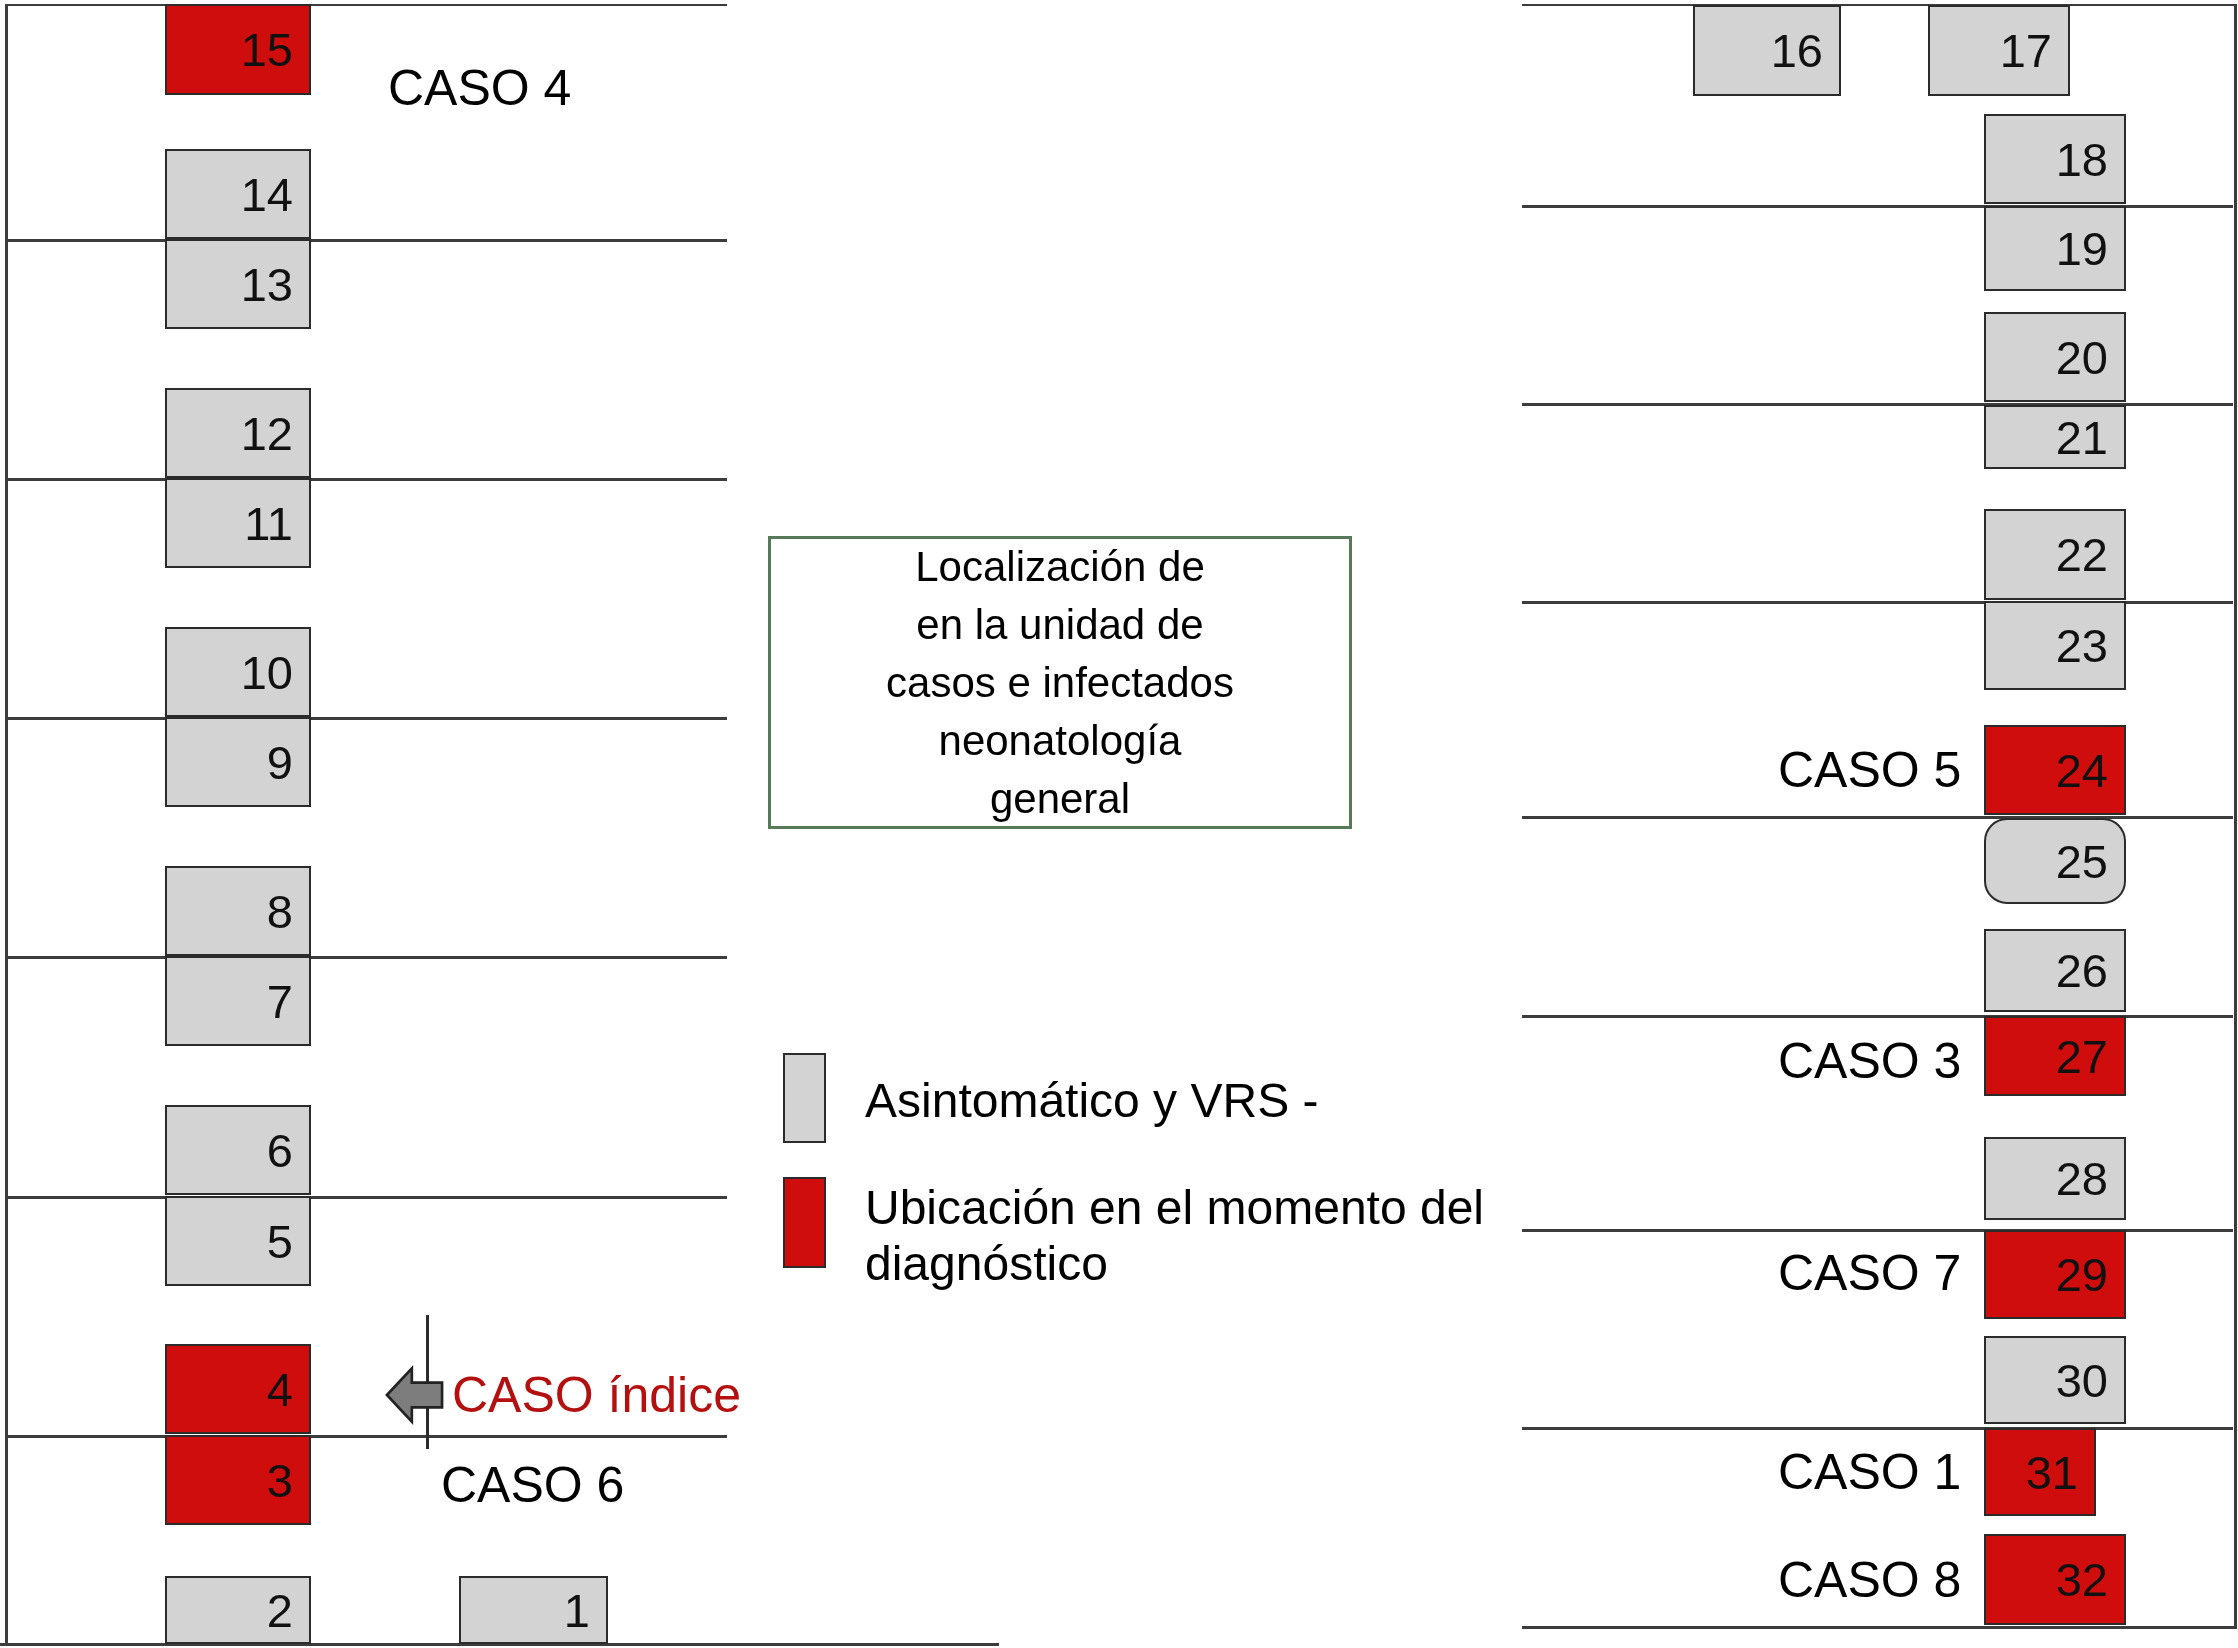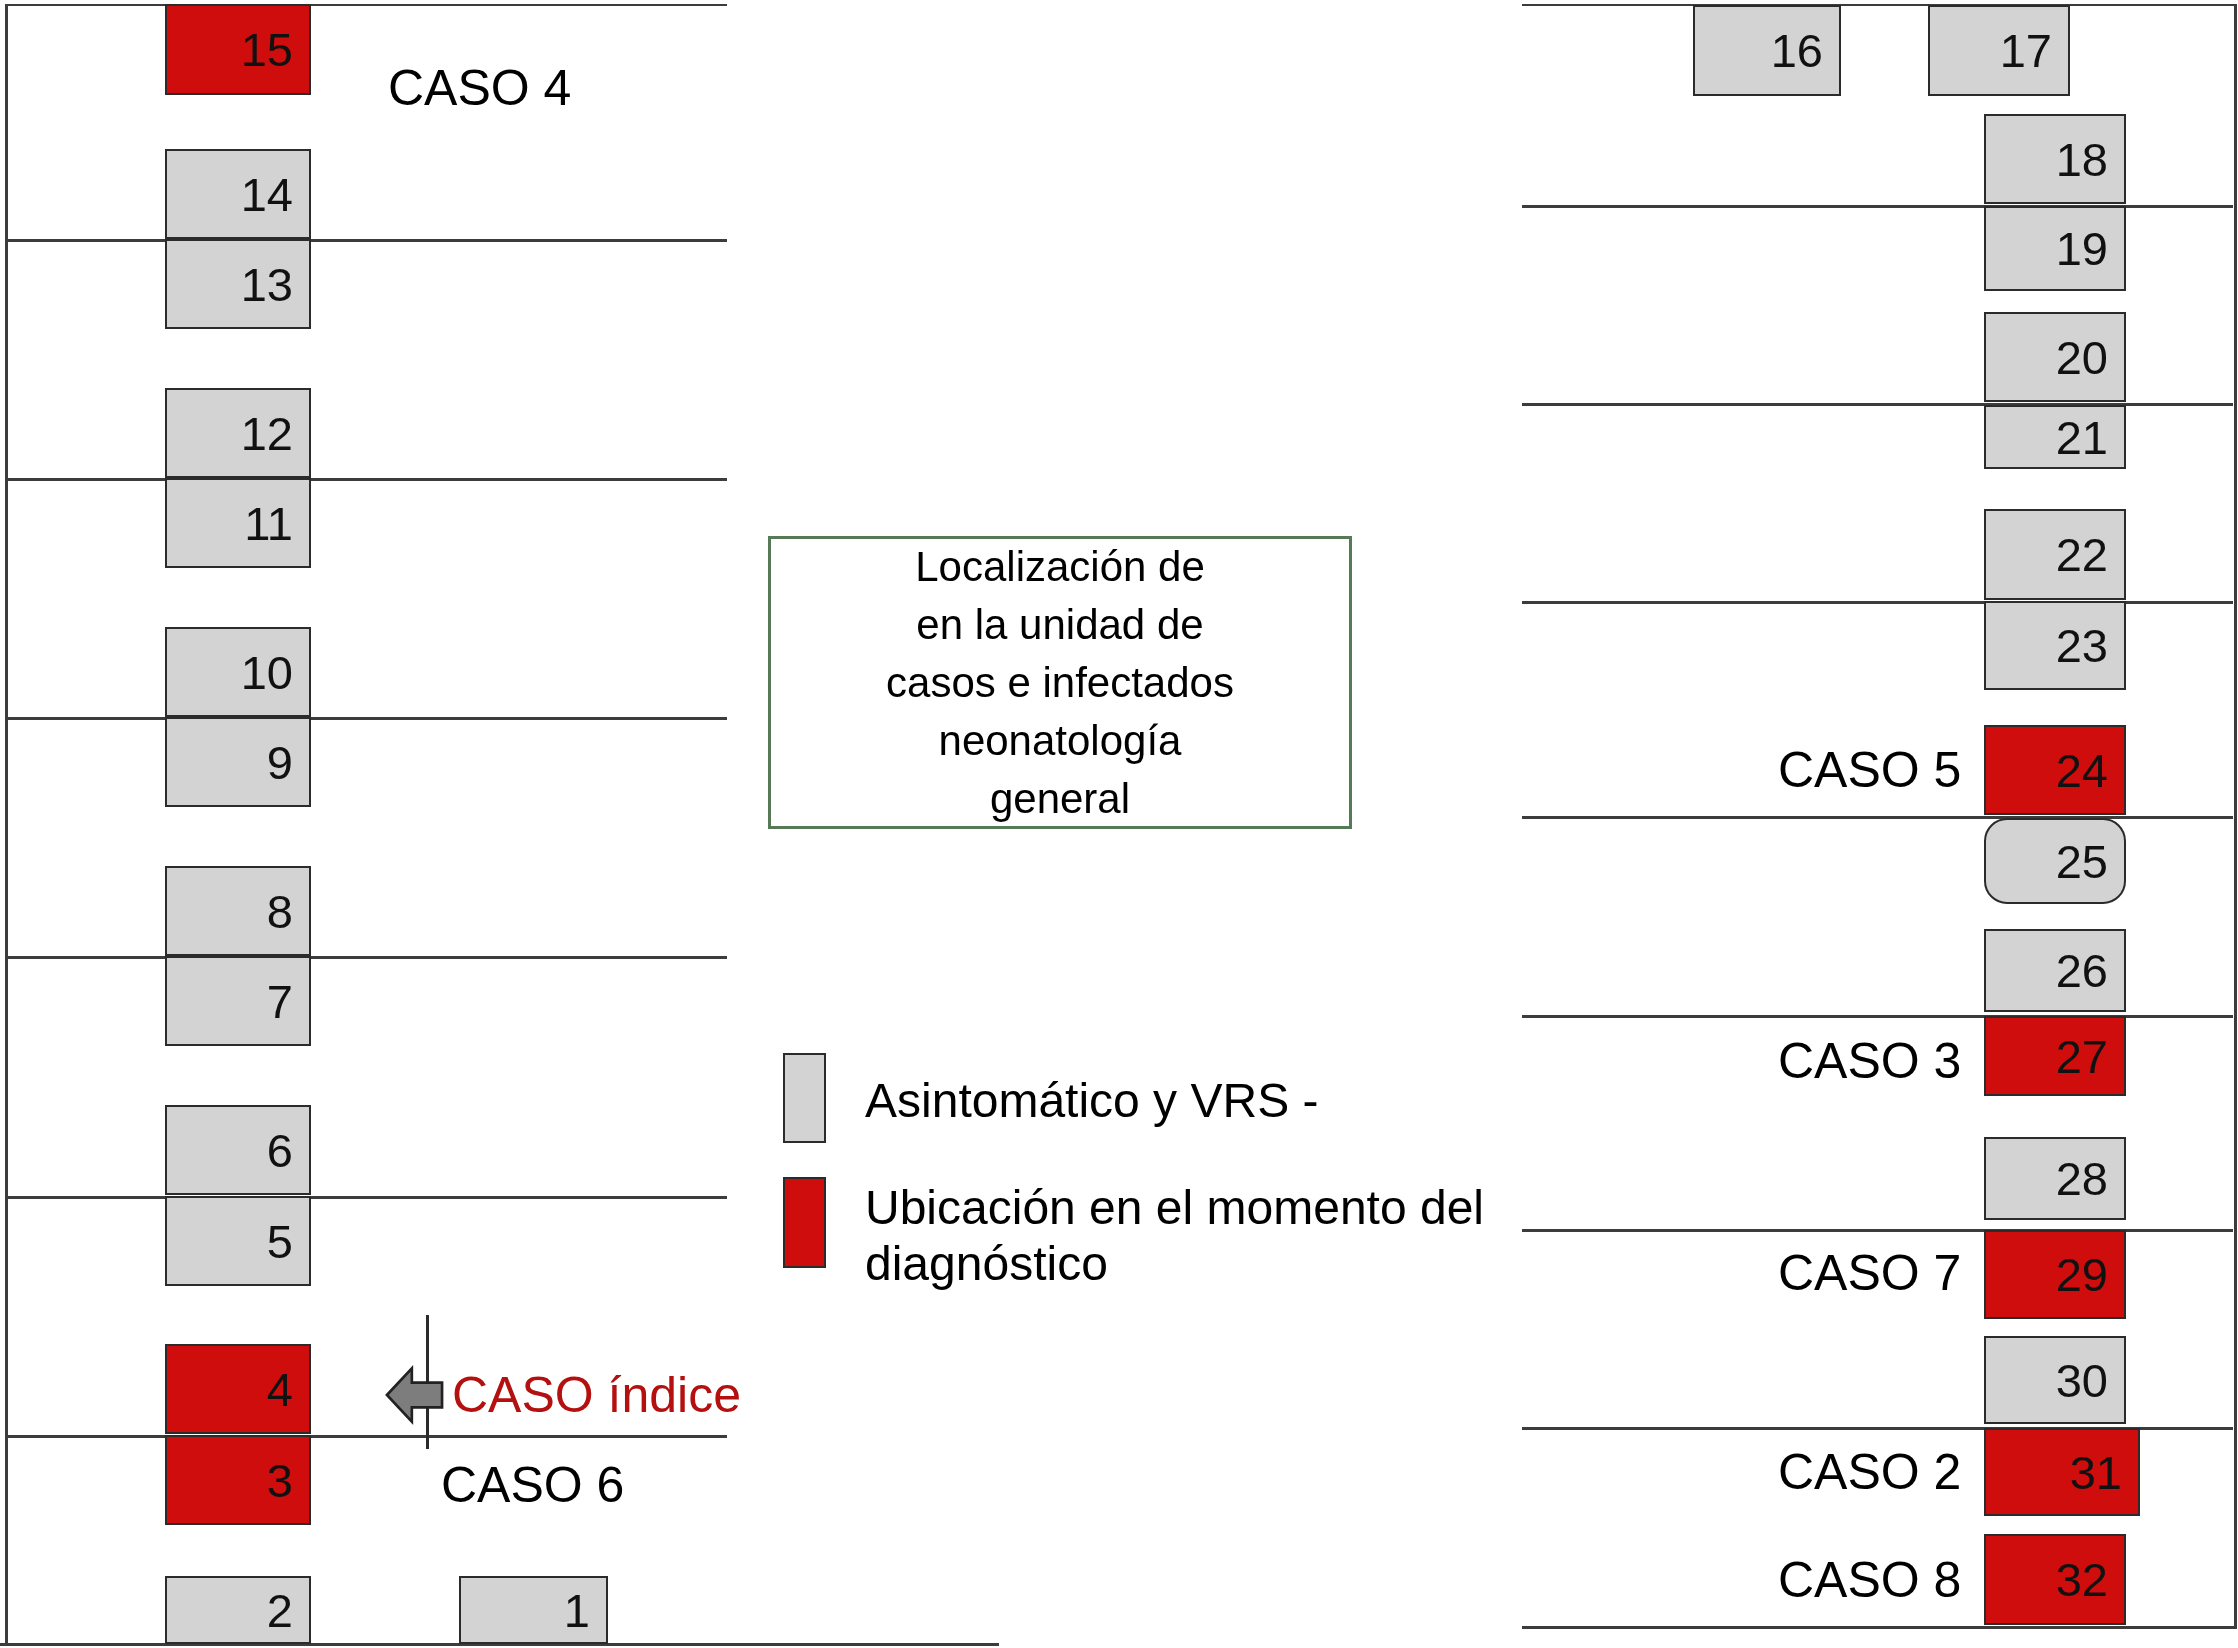--- a/index.html
+++ b/index.html
@@ -134,29 +134,29 @@
       <div class="bed" style="left: 1984px; top: 405px; width: 142px; height: 64px;">21</div>
       <div class="bed" style="left: 1984px; top: 509px; width: 142px; height: 91px;">22</div>
       <div class="bed" style="left: 1984px; top: 601px; width: 142px; height: 89px;">23</div>
       <div class="bed diagnosis" style="left: 1984px; top: 725px; width: 142px; height: 90px;">24</div>
       <div class="bed" style="left: 1984px; top: 818px; width: 142px; height: 86px; border-radius: 23px;">25</div>
       <div class="bed" style="left: 1984px; top: 929px; width: 142px; height: 83px;">26</div>
       <div class="bed diagnosis" style="left: 1984px; top: 1016px; width: 142px; height: 80px;">27</div>
       <div class="bed" style="left: 1984px; top: 1137px; width: 142px; height: 83px;">28</div>
       <div class="bed diagnosis" style="left: 1984px; top: 1230px; width: 142px; height: 89px;">29</div>
       <div class="bed" style="left: 1984px; top: 1336px; width: 142px; height: 88px;">30</div>
-      <div class="bed diagnosis" style="left: 1984px; top: 1428px; width: 156px; height: 88px;">31</div>
+      <div class="bed diagnosis" style="left: 1984px; top: 1428px; width: 112px; height: 88px;">31</div>
       <div class="bed diagnosis" style="left: 1984px; top: 1534px; width: 142px; height: 91px;">32</div>
       <div class="case-label" style="left: 388px; top: 63px;">CASO 4</div>
       <div class="case-label red" style="left: 452px; top: 1370px;">CASO índice</div>
       <div class="case-label" style="left: 441px; top: 1460px;">CASO 6</div>
       <div class="case-label" style="left: 1778px; top: 745px;">CASO 5</div>
       <div class="case-label" style="left: 1778px; top: 1036px;">CASO 3</div>
       <div class="case-label" style="left: 1778px; top: 1248px;">CASO 7</div>
-      <div class="case-label" style="left: 1778px; top: 1447px;">CASO 2</div>
+      <div class="case-label" style="left: 1778px; top: 1447px;">CASO 1</div>
       <div class="case-label" style="left: 1778px; top: 1555px;">CASO 8</div>
     </div>
 
   <div id="title-box">
     <div class="title-line">Localización de</div>
     <div class="title-line">en la unidad de</div>
     <div class="title-line">casos e infectados</div>
     <div class="title-line">neonatología</div>
     <div class="title-line">general</div>
   </div>

